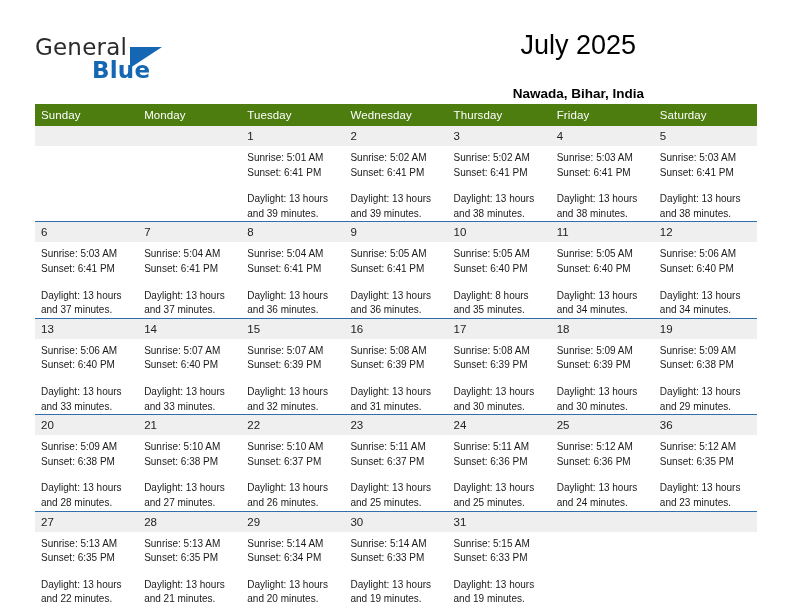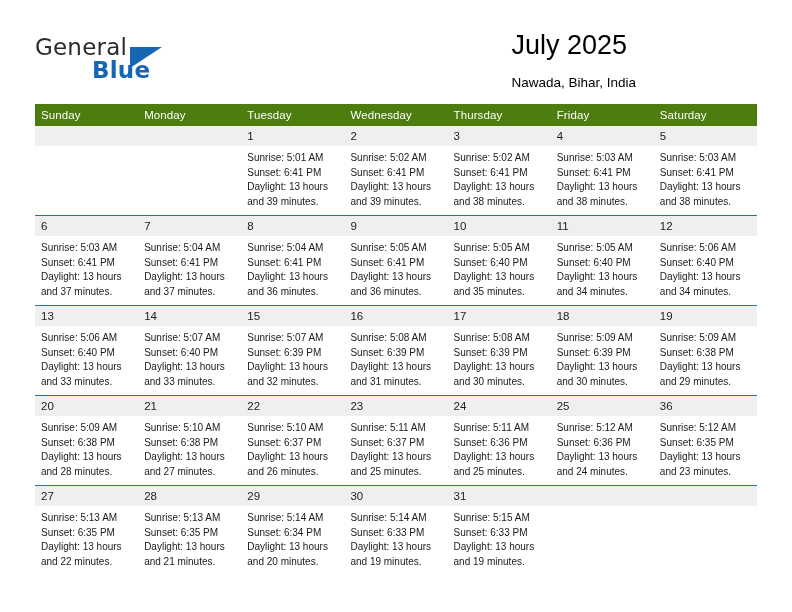--- a/index.html
+++ b/index.html
@@ -61,37 +61,37 @@
     left: 95px;
     top: 13px;
     width: 0;
     height: 0;
     border-left: 32px solid #1567b3;
     border-bottom: 21px solid transparent;
   }
 
   .title-block {
     position: absolute;
-    right: 8px;
+    right: 0;
     top: 0;
-    text-align: left;
+    text-align: center;
   }
   .cal-title {
     font-size: 27px;
     font-weight: 400;
     color: #000000;
     line-height: 34px;
     white-space: nowrap;
   }
   .cal-subtitle {
     font-size: 13.5px;
-    font-weight: 400;
+    font-weight: 700;
     color: #000000;
     line-height: 20px;
-    margin-top: 11px;
+    margin-top: 22px;
     white-space: nowrap;
   }
 
   
   .calendar {
     position: absolute;
     left: 35px;
     top: 104px;
     width: 722px;
     border-collapse: collapse;
@@ -134,20 +134,21 @@
     padding: 5px 7px 0 6px;
     font-size: 10px;
     line-height: 14.6px;
     color: #1a1a1a;
   }
   .details div {
     white-space: nowrap;
   }
   .details .daylight {
     white-space: normal;
+    margin-top: 12px;
   }
   td.empty .details { visibility: hidden; }
 </style>
 </head>
 <body>
 
 <div class="page">
 
   <div class="header">
 
@@ -266,21 +267,21 @@
               <div>Sunrise: 5:05 AM</div>
               <div>Sunset: 6:41 PM</div>
               <div class="daylight">Daylight: 13 hours and 36 minutes.</div>
             </div>
           </td>
           <td class="">
             <div class="daynum">10</div>
             <div class="details">
               <div>Sunrise: 5:05 AM</div>
               <div>Sunset: 6:40 PM</div>
-              <div class="daylight">Daylight: 13 hours and 35 minutes.</div>
+              <div class="daylight">Daylight: 8 hours and 35 minutes.</div>
             </div>
           </td>
           <td class="">
             <div class="daynum">11</div>
             <div class="details">
               <div>Sunrise: 5:05 AM</div>
               <div>Sunset: 6:40 PM</div>
               <div class="daylight">Daylight: 13 hours and 34 minutes.</div>
             </div>
           </td>

